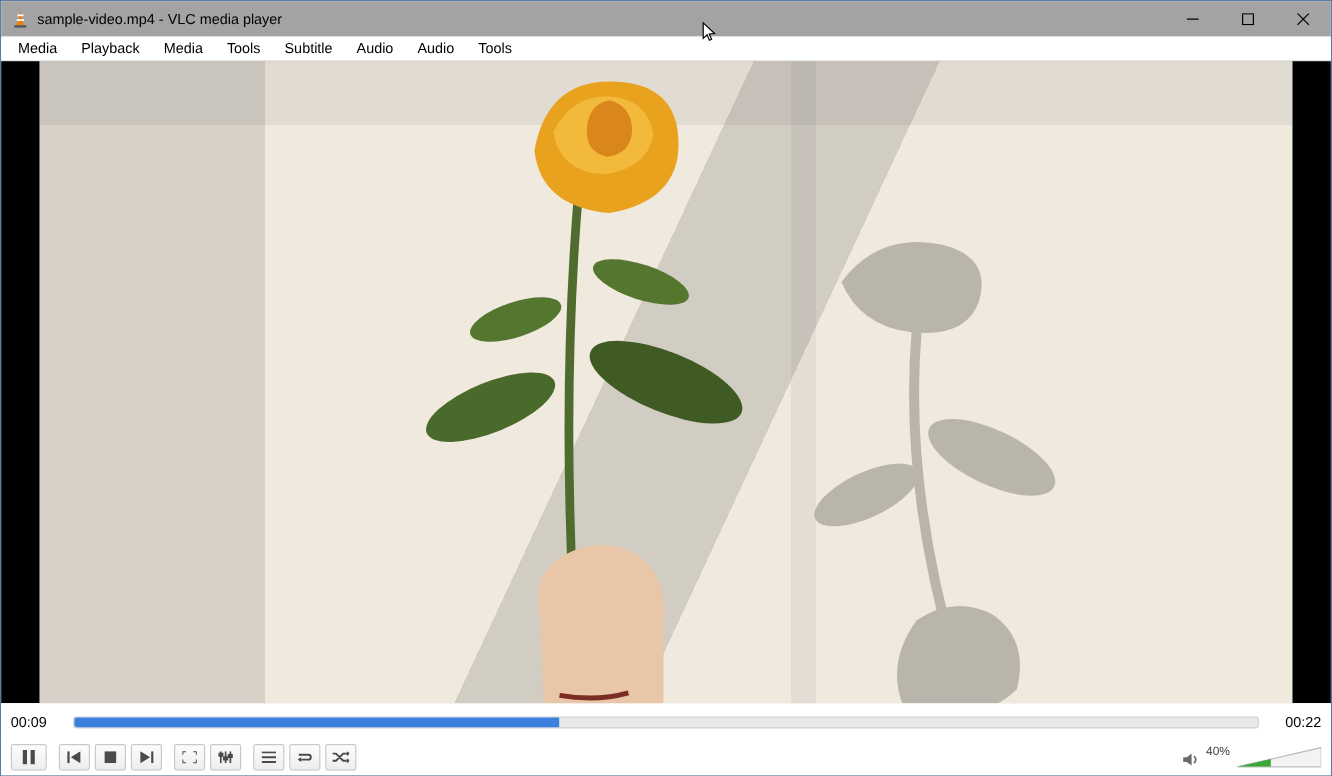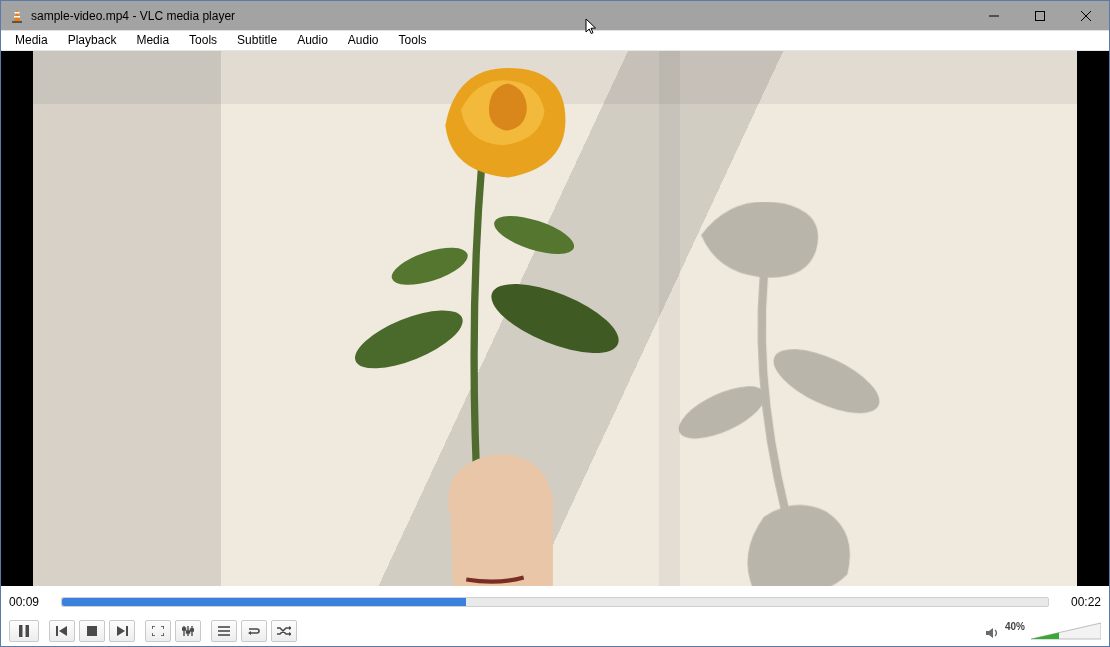--- a/index.html
+++ b/index.html
@@ -40,21 +40,21 @@
 
   
   .controls-row { height: 28px; display: flex; align-items: center; padding: 2px 8px 4px 8px; gap: 10px; background: #fff; }
   .ctrl-group { display: flex; gap: 4px; }
   .ctrl-btn { width: 26px; height: 22px; border: 1px solid #c9c9c9; border-radius: 2px; background: linear-gradient(#fdfdfd,#ededed); display: flex; align-items: center; justify-content: center; }
   .ctrl-btn.wide { width: 30px; }
   .ctrl-btn svg { display: block; }
   .controls-spacer { flex: 1; }
 
   .volume-wrap { display: flex; align-items: flex-end; gap: 6px; }
-  .vol-label { font-size: 10px; color: #444; position: relative; top: -8px; font-weight: bold; }
+  .vol-label { font-size: 10px; color: #444; position: relative; top: -8px; }
   .vol-tri { width: 70px; height: 18px; position: relative; }
   .vol-tri svg { position: absolute; inset: 0; }
   .mute-icon { width: 14px; height: 14px; }
 
 </style>
 </head>
 <body>
 
 <div class="window">
 

